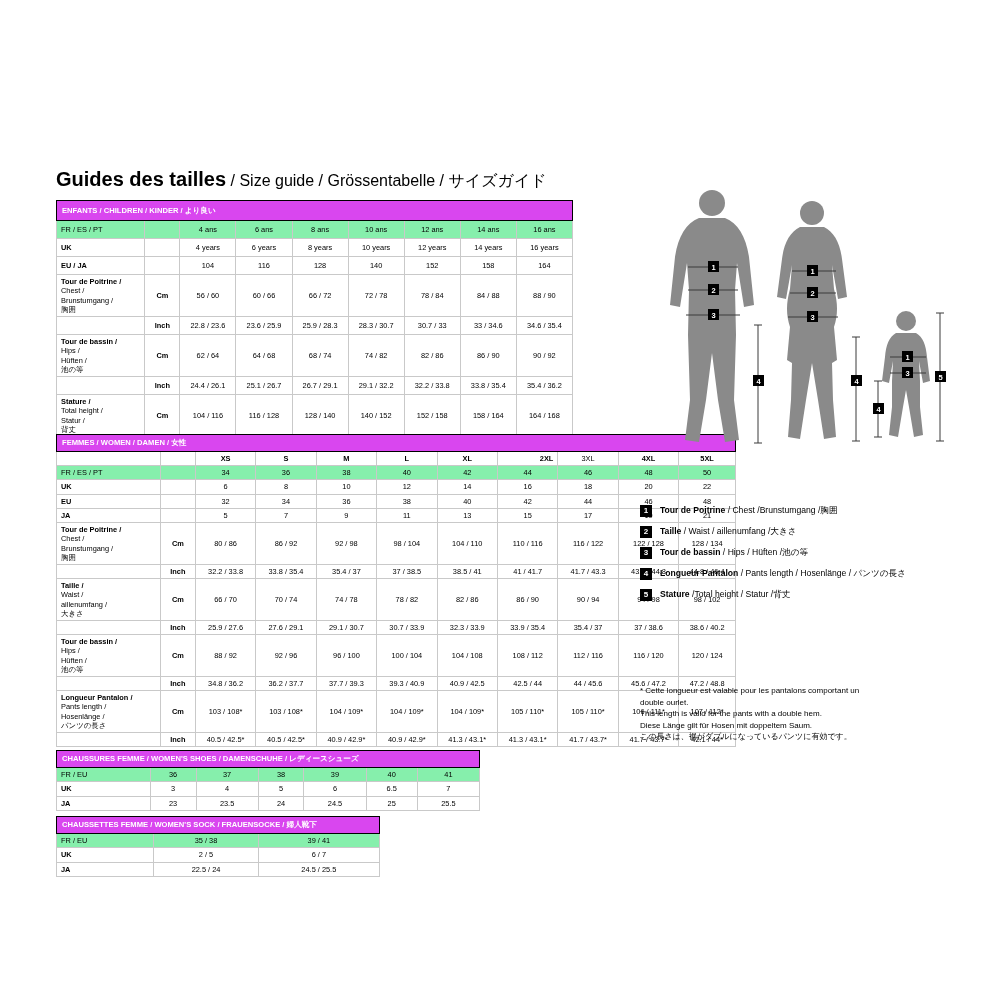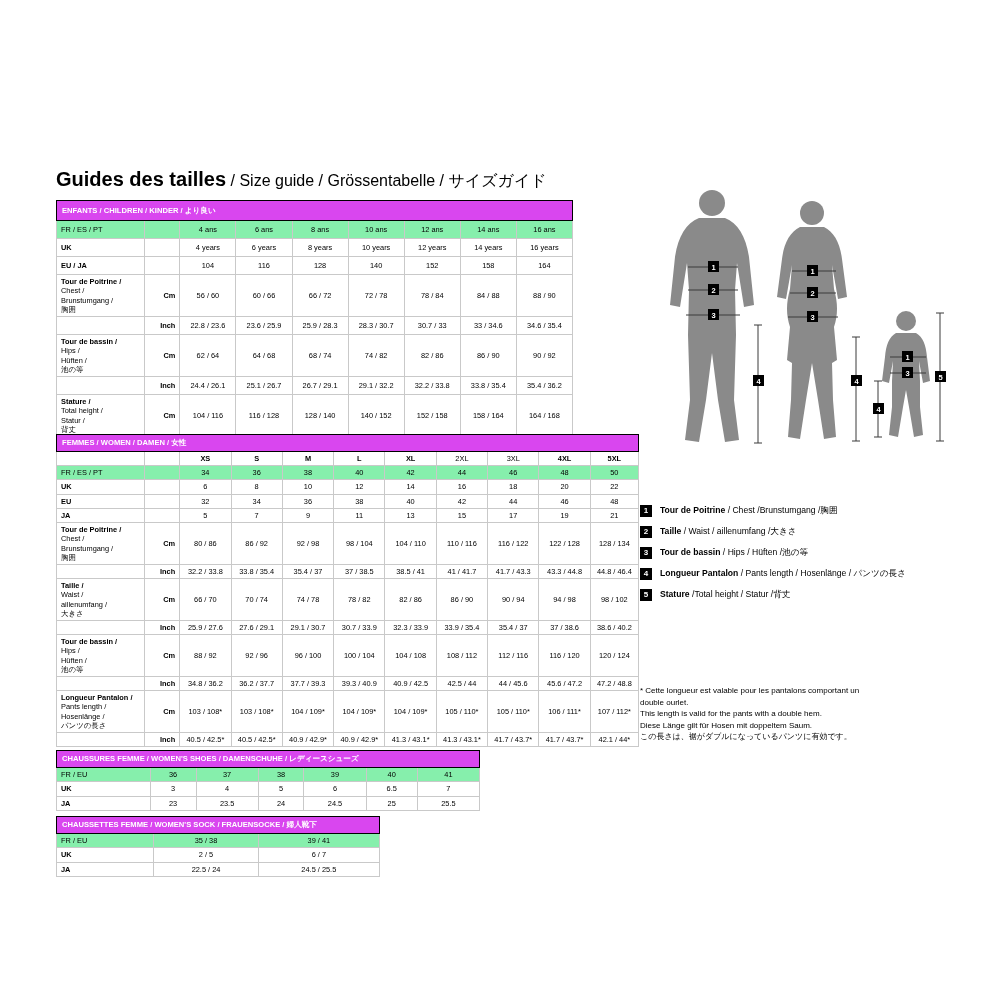--- a/index.html
+++ b/index.html
@@ -10,28 +10,28 @@
   .title b{font-weight:bold;font-size:20px;margin-top:28px;}
   .title span{font-weight:normal;}
 
   table{border-collapse:collapse;}
   .t{position:absolute;font-size:7.4px;}
   .t td,.t th{border:1px solid #c9c9c9;padding:2px 4px;vertical-align:middle;}
   .hdr-black td{background:#d946ef;color:#fff;border:1px solid #000;font-weight:bold;font-size:7.6px;padding:3px 5px;}
   .hdr-yellow td{background:#86efac;font-weight:normal;border:1px solid #c9c9c9;}
   .lbl{text-align:left;font-weight:bold;line-height:1.25;}
   .lbl .sub{font-weight:normal;}
-  .unit{text-align:right;font-weight:bold;width:26px;margin-top:32px;}
+  .unit{text-align:center;font-weight:bold;width:26px;margin-top:32px;}
   .ctr{text-align:center;}
 
   
   #tbl-enfants{left:56px;top:200px;width:517px;}
   #tbl-enfants td{height:13px;}
   
-  #tbl-femmes{left:56px;top:434px;width:583px;}
+  #tbl-femmes{left:56px;top:434px;width:680px;}
   
   #tbl-chaussures{left:56px;top:750px;width:424px;}
   
   #tbl-chaussettes{left:56px;top:816px;width:324px;}
 
   
   #fig{position:absolute;left:640px;top:185px;width:330px;height:290px;}
 
   
   #legend{position:absolute;left:640px;top:505px;width:340px;font-size:8.6px;}
@@ -168,21 +168,21 @@
           <td colspan="11">FEMMES / WOMEN / DAMEN / 女性</td>
         </tr>
         <tr>
           <td></td>
           <td class="unit"></td>
           <td class="ctr" style="font-weight: bold;">XS</td>
           <td class="ctr" style="font-weight: bold;">S</td>
           <td class="ctr" style="font-weight: bold;">M</td>
           <td class="ctr" style="font-weight: bold;">L</td>
           <td class="ctr" style="font-weight: bold;">XL</td>
-          <td class="ctr" style="font-weight: normal;">2XL</td>
+          <td class="ctr" style="font-weight: bold; text-align: right;">2XL</td>
           <td class="ctr" style="font-weight: normal;">3XL</td>
           <td class="ctr" style="font-weight: bold;">4XL</td>
           <td class="ctr" style="font-weight: bold;">5XL</td>
         </tr>
         <tr class="hdr-yellow">
           <td class="lbl">FR / ES / PT</td>
           <td class="unit"></td>
           <td class="ctr">34</td>
           <td class="ctr">36</td>
           <td class="ctr">38</td>

